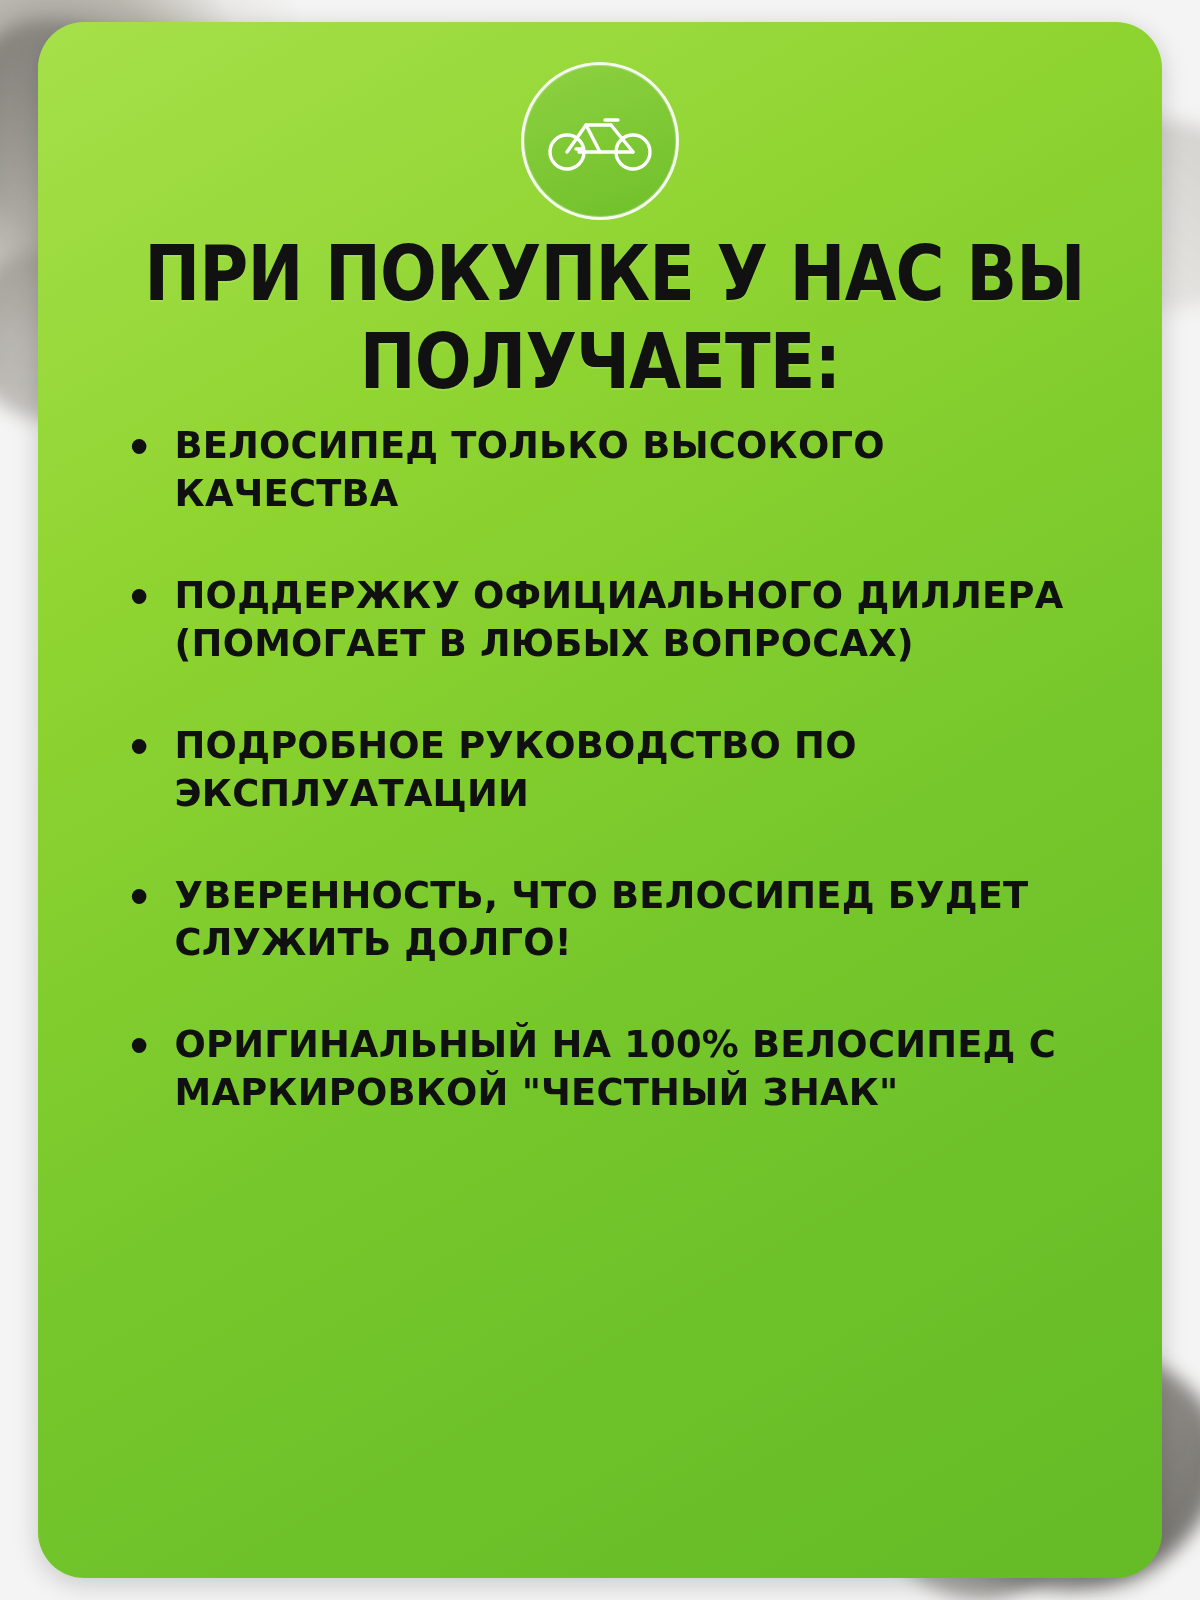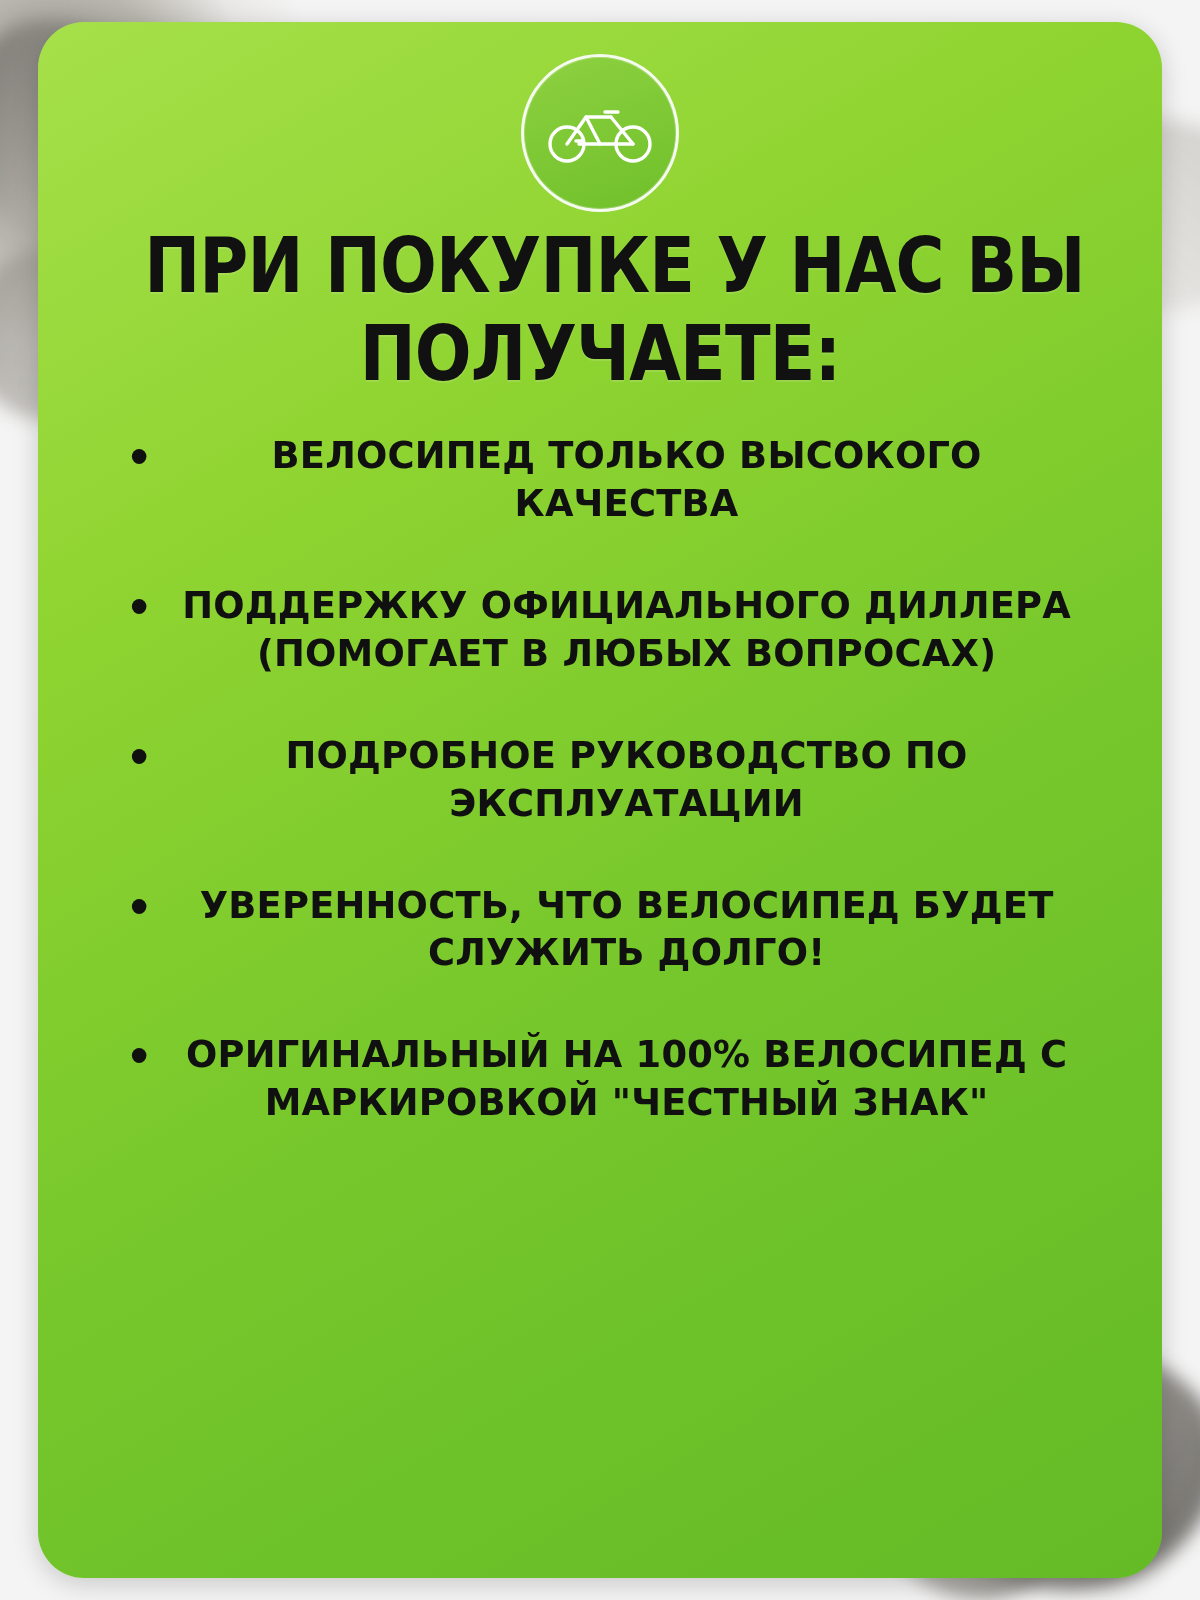--- a/index.html
+++ b/index.html
@@ -73,21 +73,21 @@
     border-radius: 46px;
     background: linear-gradient(150deg, #a6e04a 0%, #8fd431 28%, #74c62b 62%, #64bb26 100%);
     box-shadow: 0 6px 26px rgba(0,0,0,0.18);
     overflow: hidden;
   }
 
   .card-inner {
     position: relative;
     width: 100%;
     height: 100%;
-    padding: 4px 44px;
+    padding: 12px 44px;
     box-sizing: border-box;
   }
 
   
   .logo-wrap {
     display: flex;
     justify-content: center;
     padding-top: 28px;
   }
   .logo-circle {
@@ -116,24 +116,23 @@
     transform-origin: center top;
     text-shadow: 0 2px 0 rgba(255,255,255,0.12);
   }
   .heading .ln {
     display: block;
     white-space: nowrap;
   }
 
   
   .benefits {
-    margin: 34px 0 0 0;
+    margin: 16px 0 0 0;
     padding: 0 10px 0 46px;
     list-style: none;
-    text-align: center;
   }
   .benefit {
     position: relative;
     margin: 0 0 54px 0;
     padding-left: 48px;
     color: #101010;
     font-family: "DejaVu Sans", sans-serif;
     font-weight: 700;
     font-size: 38px;
     line-height: 1.26;

